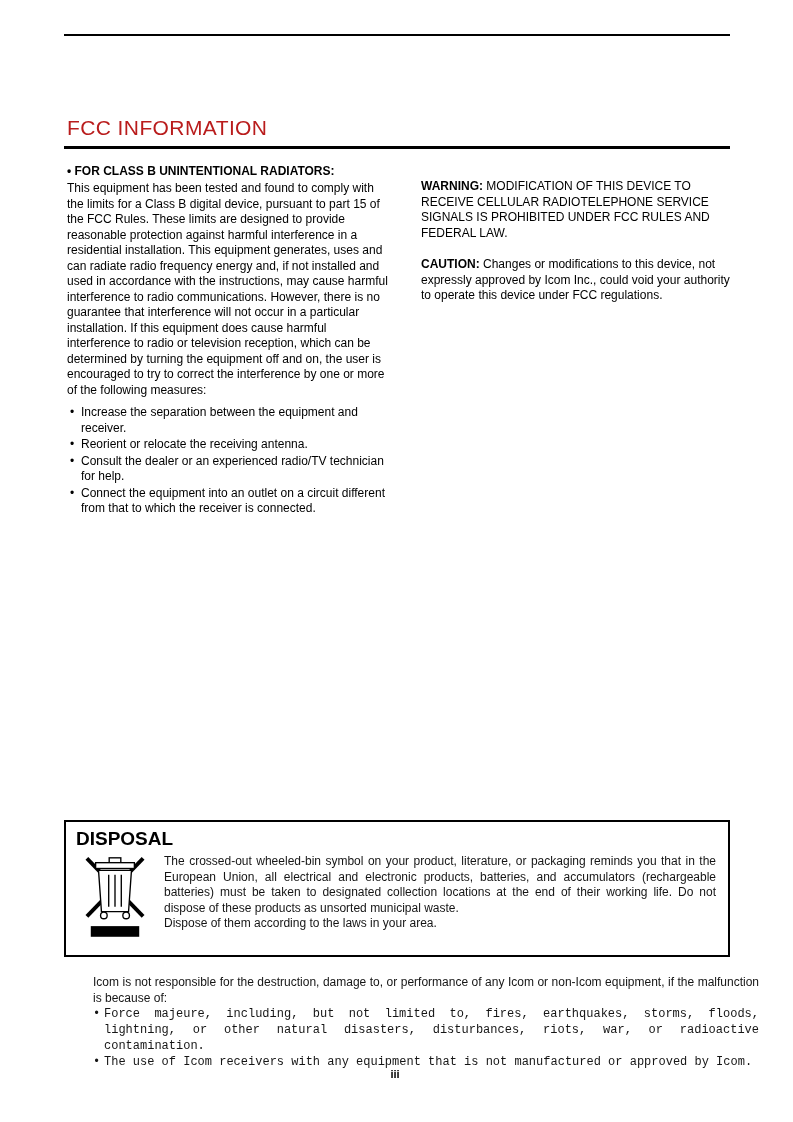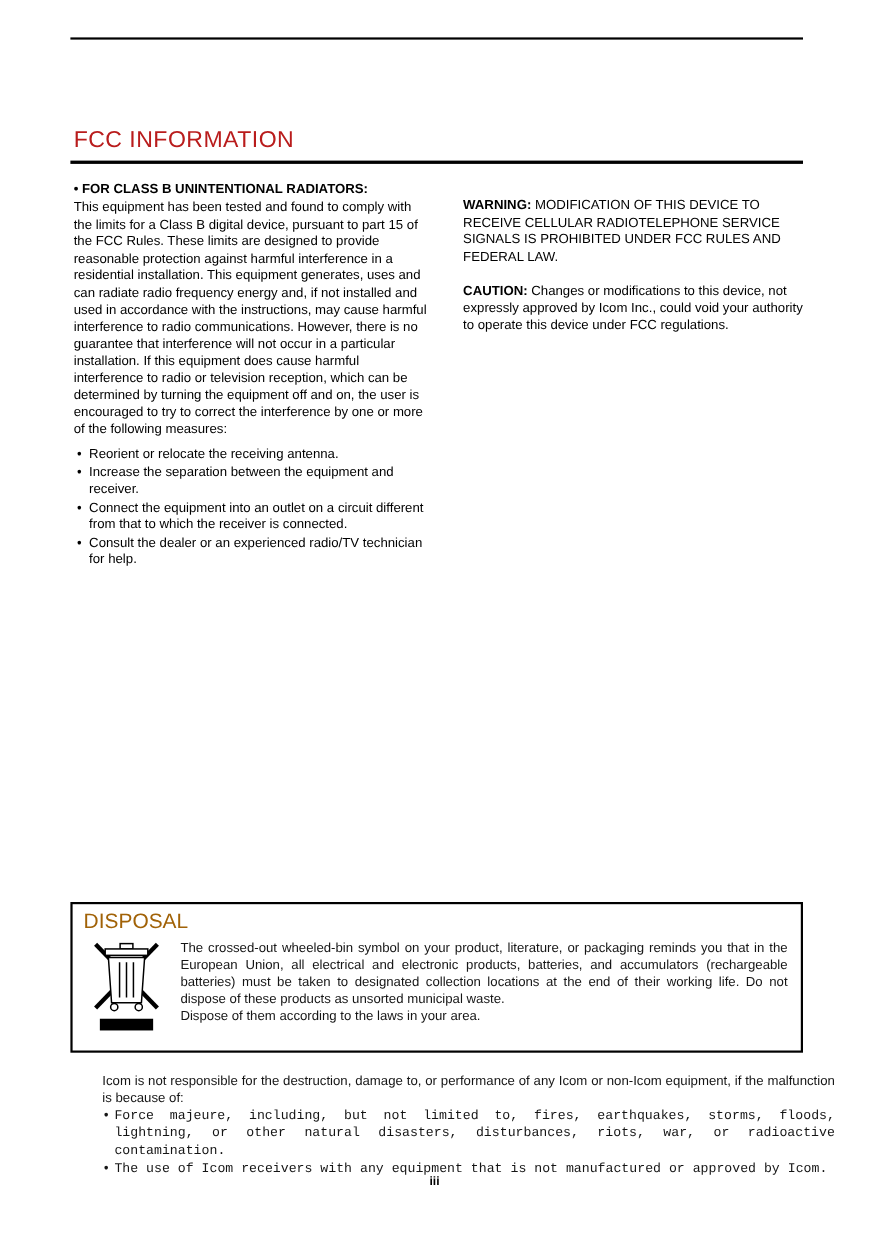--- a/index.html
+++ b/index.html
@@ -36,21 +36,21 @@
   ul.fcc-bullets { list-style: none; margin: 0; padding: 0; }
   ul.fcc-bullets li { position: relative; padding-left: 14px; margin-bottom: 1px; }
   ul.fcc-bullets li::before { content: "\2022"; position: absolute; left: 3px; }
   .para { margin: 0 0 16px 0; }
   .disposal-box {
     position: absolute; left: 64px; top: 820px;
     width: 666px; height: 137px;
     border: 2px solid #000; box-sizing: border-box;
     padding: 6px 10px 6px 10px;
   }
-  .disposal-title { font-size: 19px; font-weight: normal; color: #a16207; line-height: 22px; }
+  .disposal-title { font-size: 19px; font-weight: bold; color: #000000; line-height: 22px; }
   .disposal-row { display: flex; margin-top: 4px; padding-left: 8px; }
   .bin-icon { flex: 0 0 auto; width: 62px; margin-right: 18px; margin-top: 2px; }
   .disposal-text { flex: 1; font-size: 12px; line-height: 15.6px; padding-right: 2px; }
   .disposal-text .justify { text-align: justify; }
   .footer-block {
     position: absolute; left: 64px; top: 974px;
     width: 666px; font-size: 12px; line-height: 16px; margin-left: 29px;
   }
   .footer-intro { text-align: justify; }
   ul.footer-bullets { list-style: none; margin: 0; padding: 0; font-family: Liberation Mono, monospace; }
@@ -67,24 +67,24 @@
 <div class="rule-top"></div>
 
 <div class="fcc-title">FCC INFORMATION</div>
 <div class="rule-title"></div>
 
 <div class="columns">
   <div class="col-left body-text">
     <div class="class-b-heading">• FOR CLASS B UNINTENTIONAL RADIATORS:</div>
     <div class="fcc-body">This equipment has been tested and found to comply with the limits for a Class B digital device, pursuant to part 15 of the FCC Rules. These limits are designed to provide reasonable protection against harmful interference in a residential installation. This equipment generates, uses and can radiate radio frequency energy and, if not installed and used in accordance with the instructions, may cause harmful interference to radio communications. However, there is no guarantee that interference will not occur in a particular installation. If this equipment does cause harmful interference to radio or television reception, which can be determined by turning the equipment off and on, the user is encouraged to try to correct the interference by one or more of the following measures:</div>
     <ul class="fcc-bullets">
+      <li>Increase the separation between the equipment and receiver.</li>
       <li>Reorient or relocate the receiving antenna.</li>
-      <li>Increase the separation between the equipment and receiver.</li>
+      <li>Consult the dealer or an experienced radio/TV technician for help.</li>
       <li>Connect the equipment into an outlet on a circuit different from that to which the receiver is connected.</li>
-      <li>Consult the dealer or an experienced radio/TV technician for help.</li>
     </ul>
   </div>
   <div class="col-right body-text">
     <p class="para"><strong>WARNING:</strong>
 <span>MODIFICATION OF THIS DEVICE TO RECEIVE CELLULAR RADIOTELEPHONE SERVICE SIGNALS IS PROHIBITED UNDER FCC RULES AND FEDERAL LAW.</span></p>
     <p class="para"><strong>CAUTION:</strong>
 <span>Changes or modifications to this device, not expressly approved by Icom Inc., could void your authority to operate this device under FCC regulations.</span></p>
   </div>
 </div>
 

